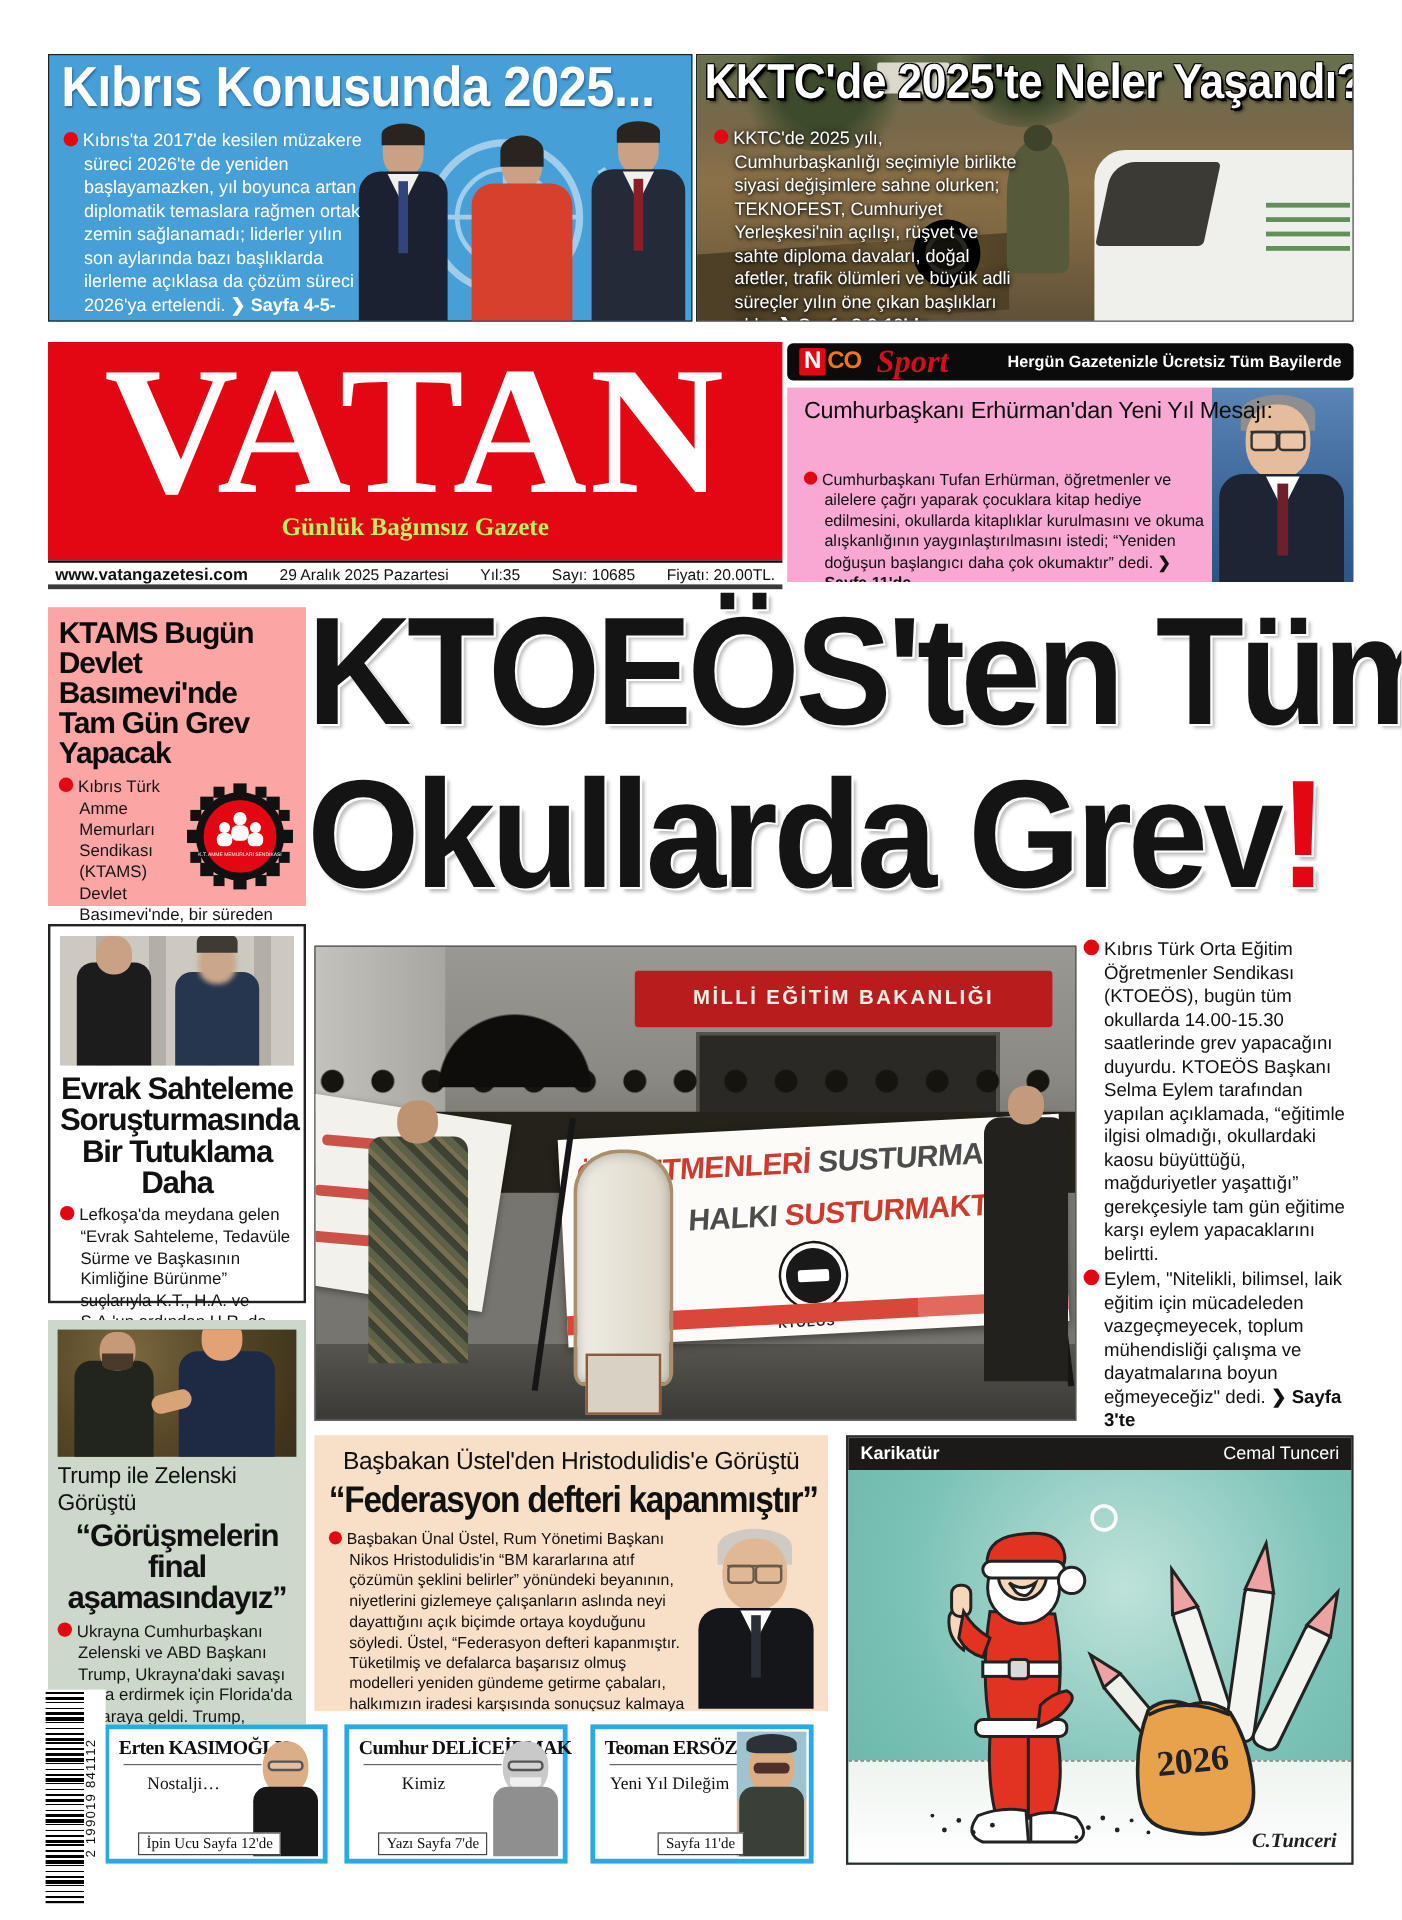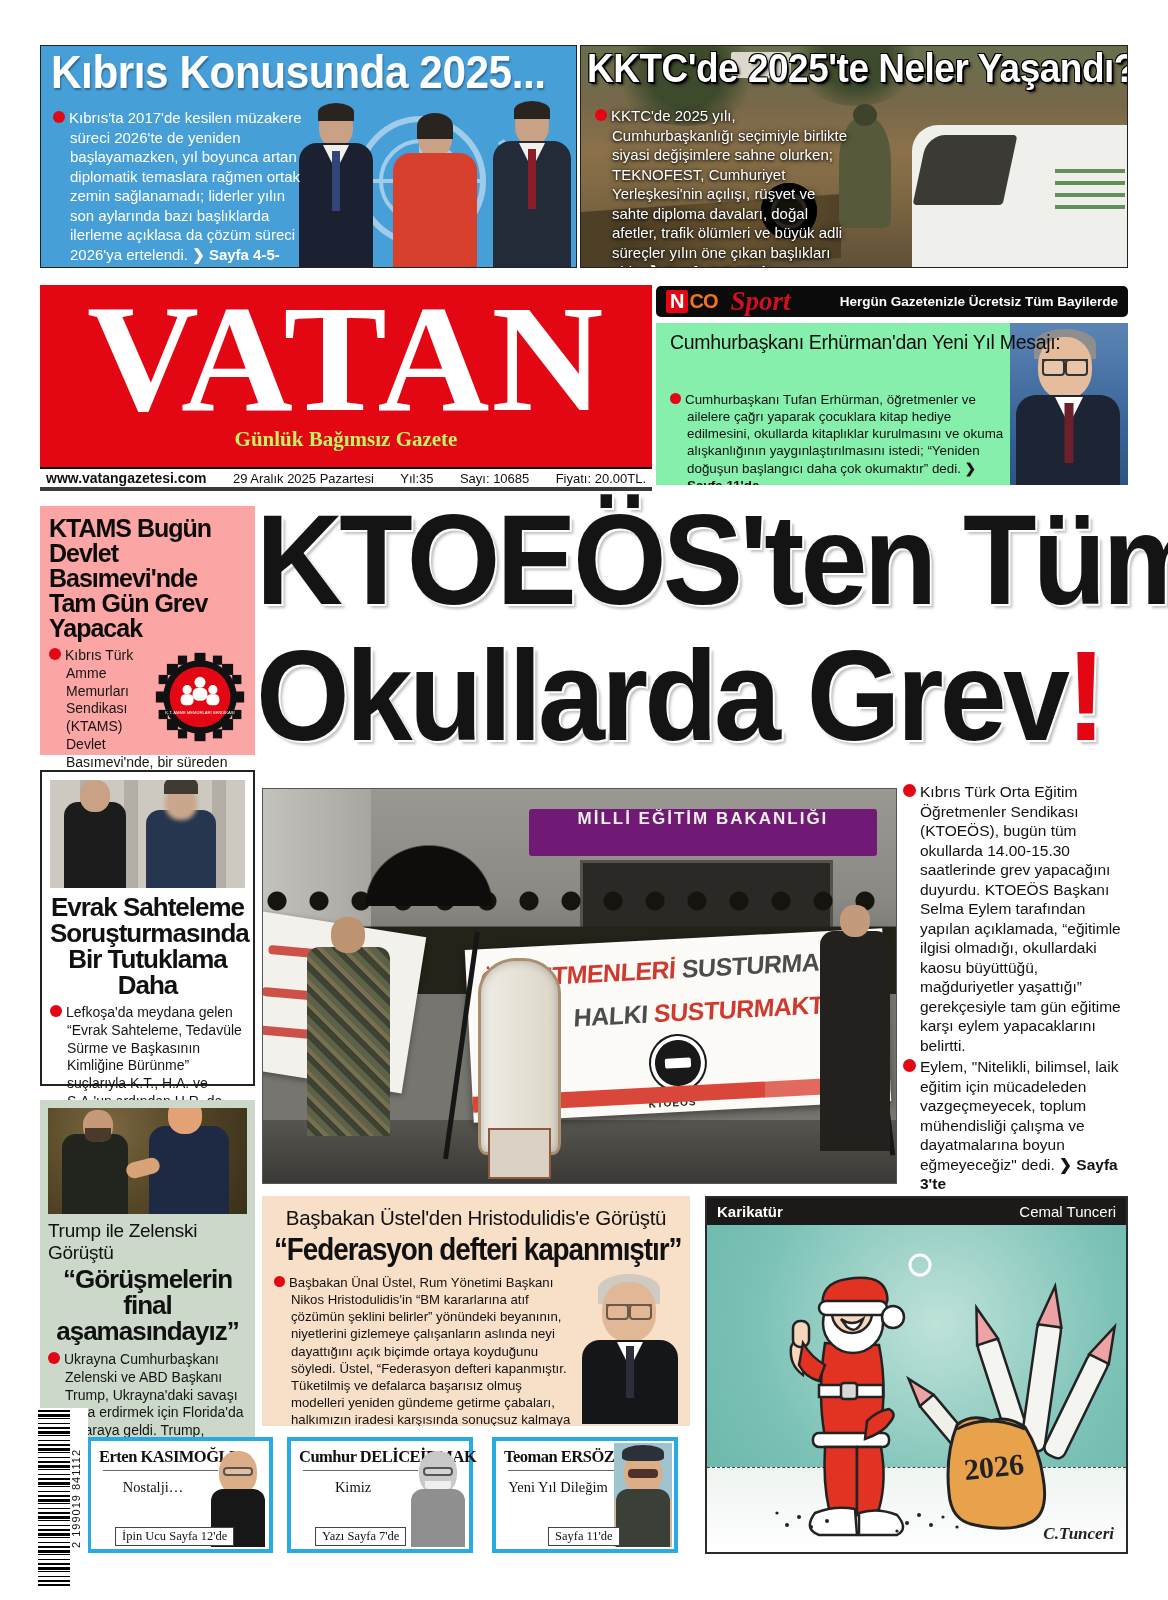--- a/index.html
+++ b/index.html
@@ -50,21 +50,21 @@
   .masthead .subtitle { font-family:"Liberation Serif", serif; font-weight:700; font-size:21px; color:#bef264; margin-top:-6px; }
   .infobar { position:absolute; left:40px; top:467px; width:612px; height:24px; border-top:2px solid #111; border-bottom:4px solid #3a3a3a; display:flex; align-items:center; justify-content:space-between; font-size:13px; padding:0 6px; }
   .infobar .site { font-weight:700; font-size:14px; }
 
   
   .ncobar { position:absolute; left:656px; top:286px; width:472px; height:31px; background:#0b0b0b; border-radius:5px; display:flex; align-items:center; padding:0 10px; }
   .nco-n { background:#e30613; color:#fff; font-weight:900; font-size:20px; padding:0 4px; border-radius:2px; margin-right:1px; }
   .nco-co { color:#f97316; font-weight:900; font-size:20px; letter-spacing:-1px; }
   .nco-sport { color:#d0101e; font-family:"Liberation Serif", serif; font-weight:700; font-style:italic; font-size:27px; margin-left:13px; }
   .nco-tag { color:#fff; font-weight:700; font-size:13.5px; margin-left:auto; }
-  .box-erhurman { position:absolute; left:656px; top:323px; width:472px; height:162px; background:#86efac; overflow:hidden; }
+  .box-erhurman { position:absolute; left:656px; top:323px; width:472px; height:162px; background:#f9a8d4; overflow:hidden; }
   .erh-kicker { position:absolute; left:14px; top:8px; font-size:19.5px; font-weight:500; letter-spacing:-0.3px; color:#0d0d0d; }
   .erh-head { position:absolute; left:12px; top:30px; font-size:31px; color:#0b0b0b; letter-spacing:-1px; }
   .erh-body { position:absolute; left:14px; top:68px; width:340px; font-size:13.4px; line-height:1.28; }
   .erh-photo { position:absolute; right:0; top:0; width:118px; height:162px; background:linear-gradient(180deg,#5b85b5 0%,#3c6598 60%,#2c5585 100%); overflow:hidden; }
   .erh-photo .hair { position:absolute; left:24px; top:6px; width:62px; height:30px; border-radius:50% 50% 0 0; background:#8e8e8e; }
   .erh-photo .face { position:absolute; left:28px; top:14px; width:54px; height:62px; border-radius:46%; background:#e5bd9c; }
   .erh-photo .glasses { position:absolute; left:32px; top:36px; width:46px; height:12px; border-top:2px solid #333; }
   .erh-photo .glasses::before,.erh-photo .glasses::after { content:""; position:absolute; top:-2px; width:19px; height:13px; border:2px solid #333; border-radius:4px; background:rgba(255,255,255,.15); }
   .erh-photo .glasses::before{ left:0; } .erh-photo .glasses::after{ right:0; }
   .erh-photo .suit { position:absolute; left:6px; top:72px; width:104px; height:90px; border-radius:20px 20px 0 0; background:#1d2433; }
@@ -96,21 +96,21 @@
 
   
   .main-head { position:absolute; left:256px; top:492px; width:880px; height:292px; color:#141414; }
   .main-head .line { display:block; font-size:128px; line-height:136px; font-weight:700; letter-spacing:-4px; transform:scaleX(0.94); transform-origin:0 50%; white-space:nowrap; text-shadow:2px 2px 0 #fff,4px 4px 3px rgba(0,0,0,.25); }
   .main-head .bang { color:#e30613; }
 
   
   .main-photo { position:absolute; left:262px; top:788px; width:635px; height:396px; overflow:hidden; background:#77756f; border:1px solid #555; }
   .mp-building { position:absolute; top:0; left:0; width:100%; height:46%; background:linear-gradient(180deg,#9a9892 0%,#8b8984 60%,#706e68 100%); }
   .mp-col { position:absolute; top:0; left:0; width:17%; height:46%; background:linear-gradient(90deg,#c4c2bc, #a8a6a0); }
-  .mp-sign { position:absolute; top:5%; left:42%; width:55%; height:12%; background:#701a75; border-radius:3px; display:flex; justify-content:center; }
+  .mp-sign { position:absolute; top:5%; left:42%; width:55%; height:12%; background:#b91c1c; border-radius:3px; display:flex; align-items:center; justify-content:center; }
   .mp-sign span { color:#efefe8; font-weight:700; font-size:17px; letter-spacing:2px; white-space:nowrap; }
   .mp-doors { position:absolute; top:18%; left:50%; width:40%; height:24%; background:#2b2925; box-shadow:inset 0 0 0 3px #55524c; }
   .mp-crowd { position:absolute; top:26%; left:0; width:100%; height:26%;
     background-image:radial-gradient(circle at 14px 10px,#16140f 9px,rgba(0,0,0,0) 10px),linear-gradient(180deg,rgba(30,28,24,0) 0 34%,#242219 35%); background-size:42px 100%,100% 100%; }
   .mp-umbrella { position:absolute; left:16%; top:14%; width:130px; height:62px; background:radial-gradient(ellipse at 50% 100%,#0e0d0b 68%,rgba(0,0,0,0) 70%); border-radius:100px 100px 0 0; }
   .mp-banner-left { position:absolute; left:-3%; top:34%; width:27%; height:40%; background:#f3f1ec; transform:rotate(9deg); box-shadow:0 2px 6px rgba(0,0,0,.4); }
   .mp-banner-left i { position:absolute; left:10%; height:9px; border-radius:4px; background:#c4352c; opacity:.85; }
   .mp-man { position:absolute; left:7%; top:40%; width:13%; height:48%; border-radius:12px 12px 0 0;
     background:repeating-linear-gradient(45deg,#5c6148 0 6px,#3e4232 6px 12px,#776f50 12px 16px); }
   .mp-man::before { content:""; position:absolute; left:50%; transform:translateX(-50%); top:-30px; width:34px; height:36px; border-radius:45%; background:#bd9371; }

